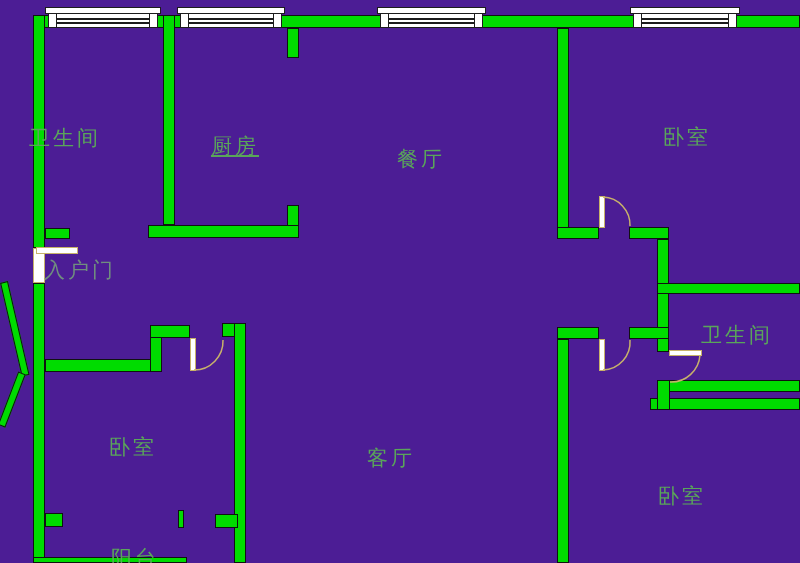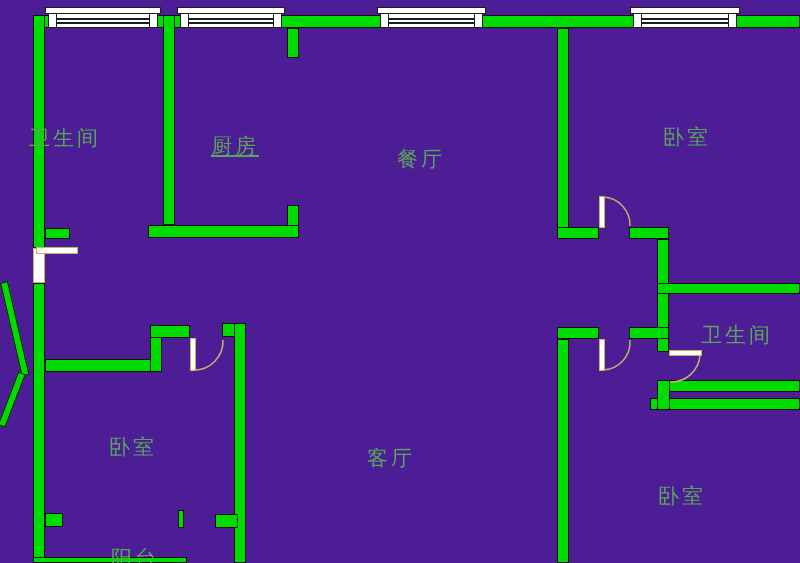--- a/index.html
+++ b/index.html
@@ -141,18 +141,19 @@
     <div class="door-panel" style="left: 190px; top: 338px; width: 6px; height: 33px;"></div>
     <div class="door-panel" style="left: 599px; top: 196px; width: 6px; height: 32px;"></div>
     <div class="door-panel" style="left: 599px; top: 339px; width: 6px; height: 32px;"></div>
     <div class="door-panel" style="left: 669px; top: 350px; width: 33px; height: 6px;"></div>
     <div class="diag" style="left: 0px; top: 282px; width: 8px; height: 96px; transform: rotate(-13deg);"></div>
     <div class="diag" style="left: 18px; top: 373px; width: 8px; height: 57px; transform: rotate(21deg);"></div>
     <div class="room-label" style="left: 29px; top: 124px;">卫生间</div>
     <div class="room-label" style="left: 211px; top: 132px; text-decoration: underline;">厨房</div>
     <div class="room-label" style="left: 397px; top: 145px;">餐厅</div>
     <div class="room-label" style="left: 663px; top: 123px;">卧室</div>
+    <div class="room-label" style="left: 44px; top: 256px; color: rgb(112, 142, 127);">入户门</div>
     <div class="room-label" style="left: 701px; top: 321px;">卫生间</div>
     <div class="room-label" style="left: 109px; top: 433px;">卧室</div>
     <div class="room-label" style="left: 367px; top: 444px;">客厅</div>
     <div class="room-label" style="left: 658px; top: 482px;">卧室</div>
     <div class="room-label" style="left: 111px; top: 544px;">阳台</div>
   </div>
 
 </body></html>

